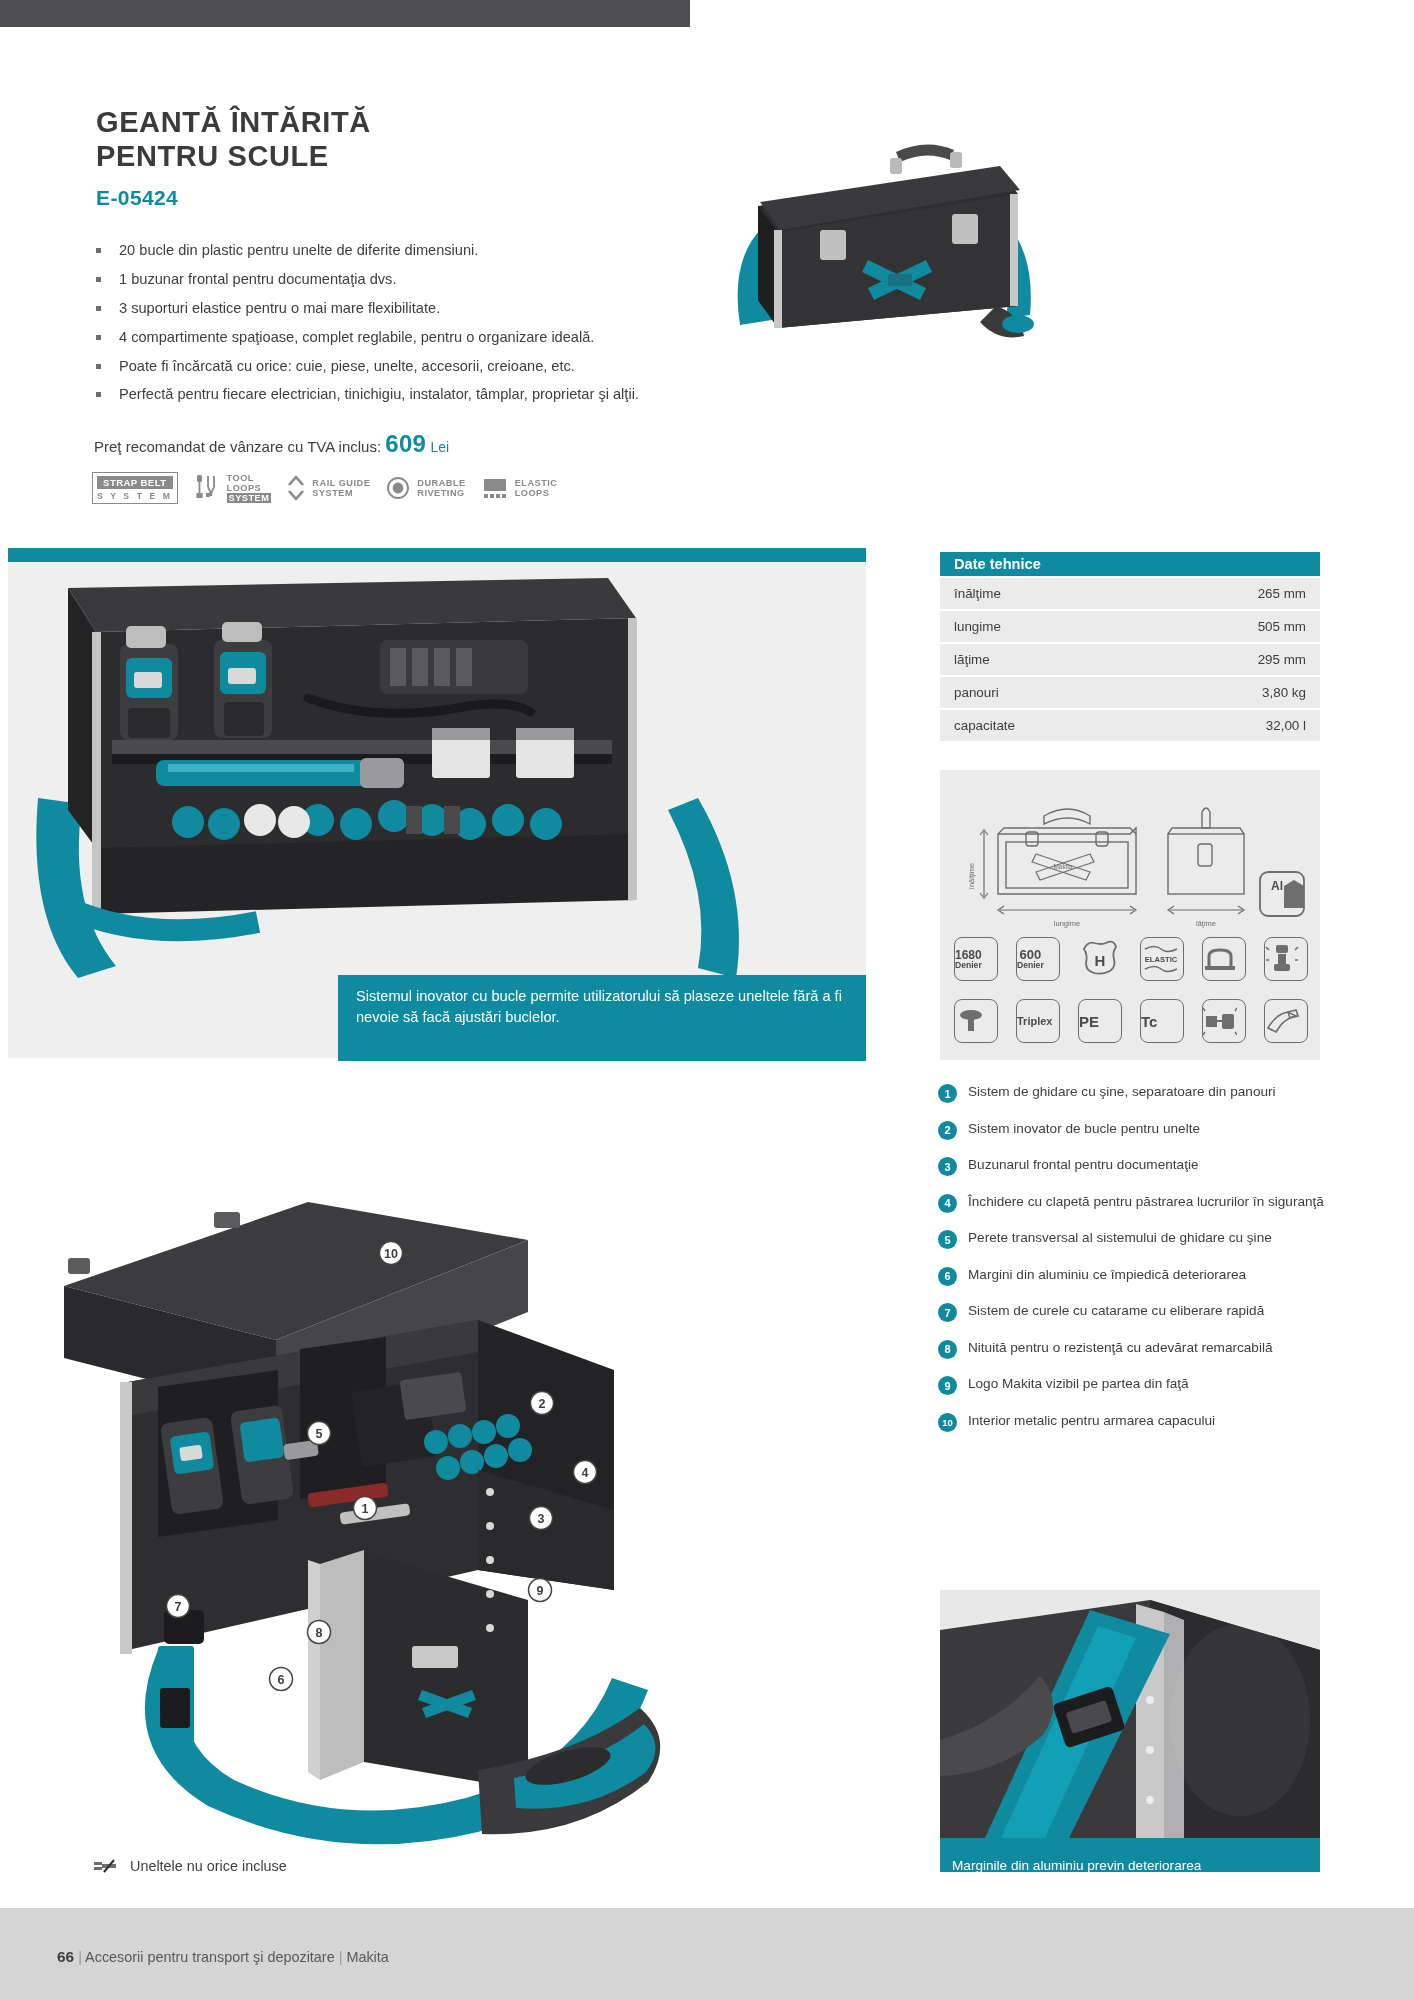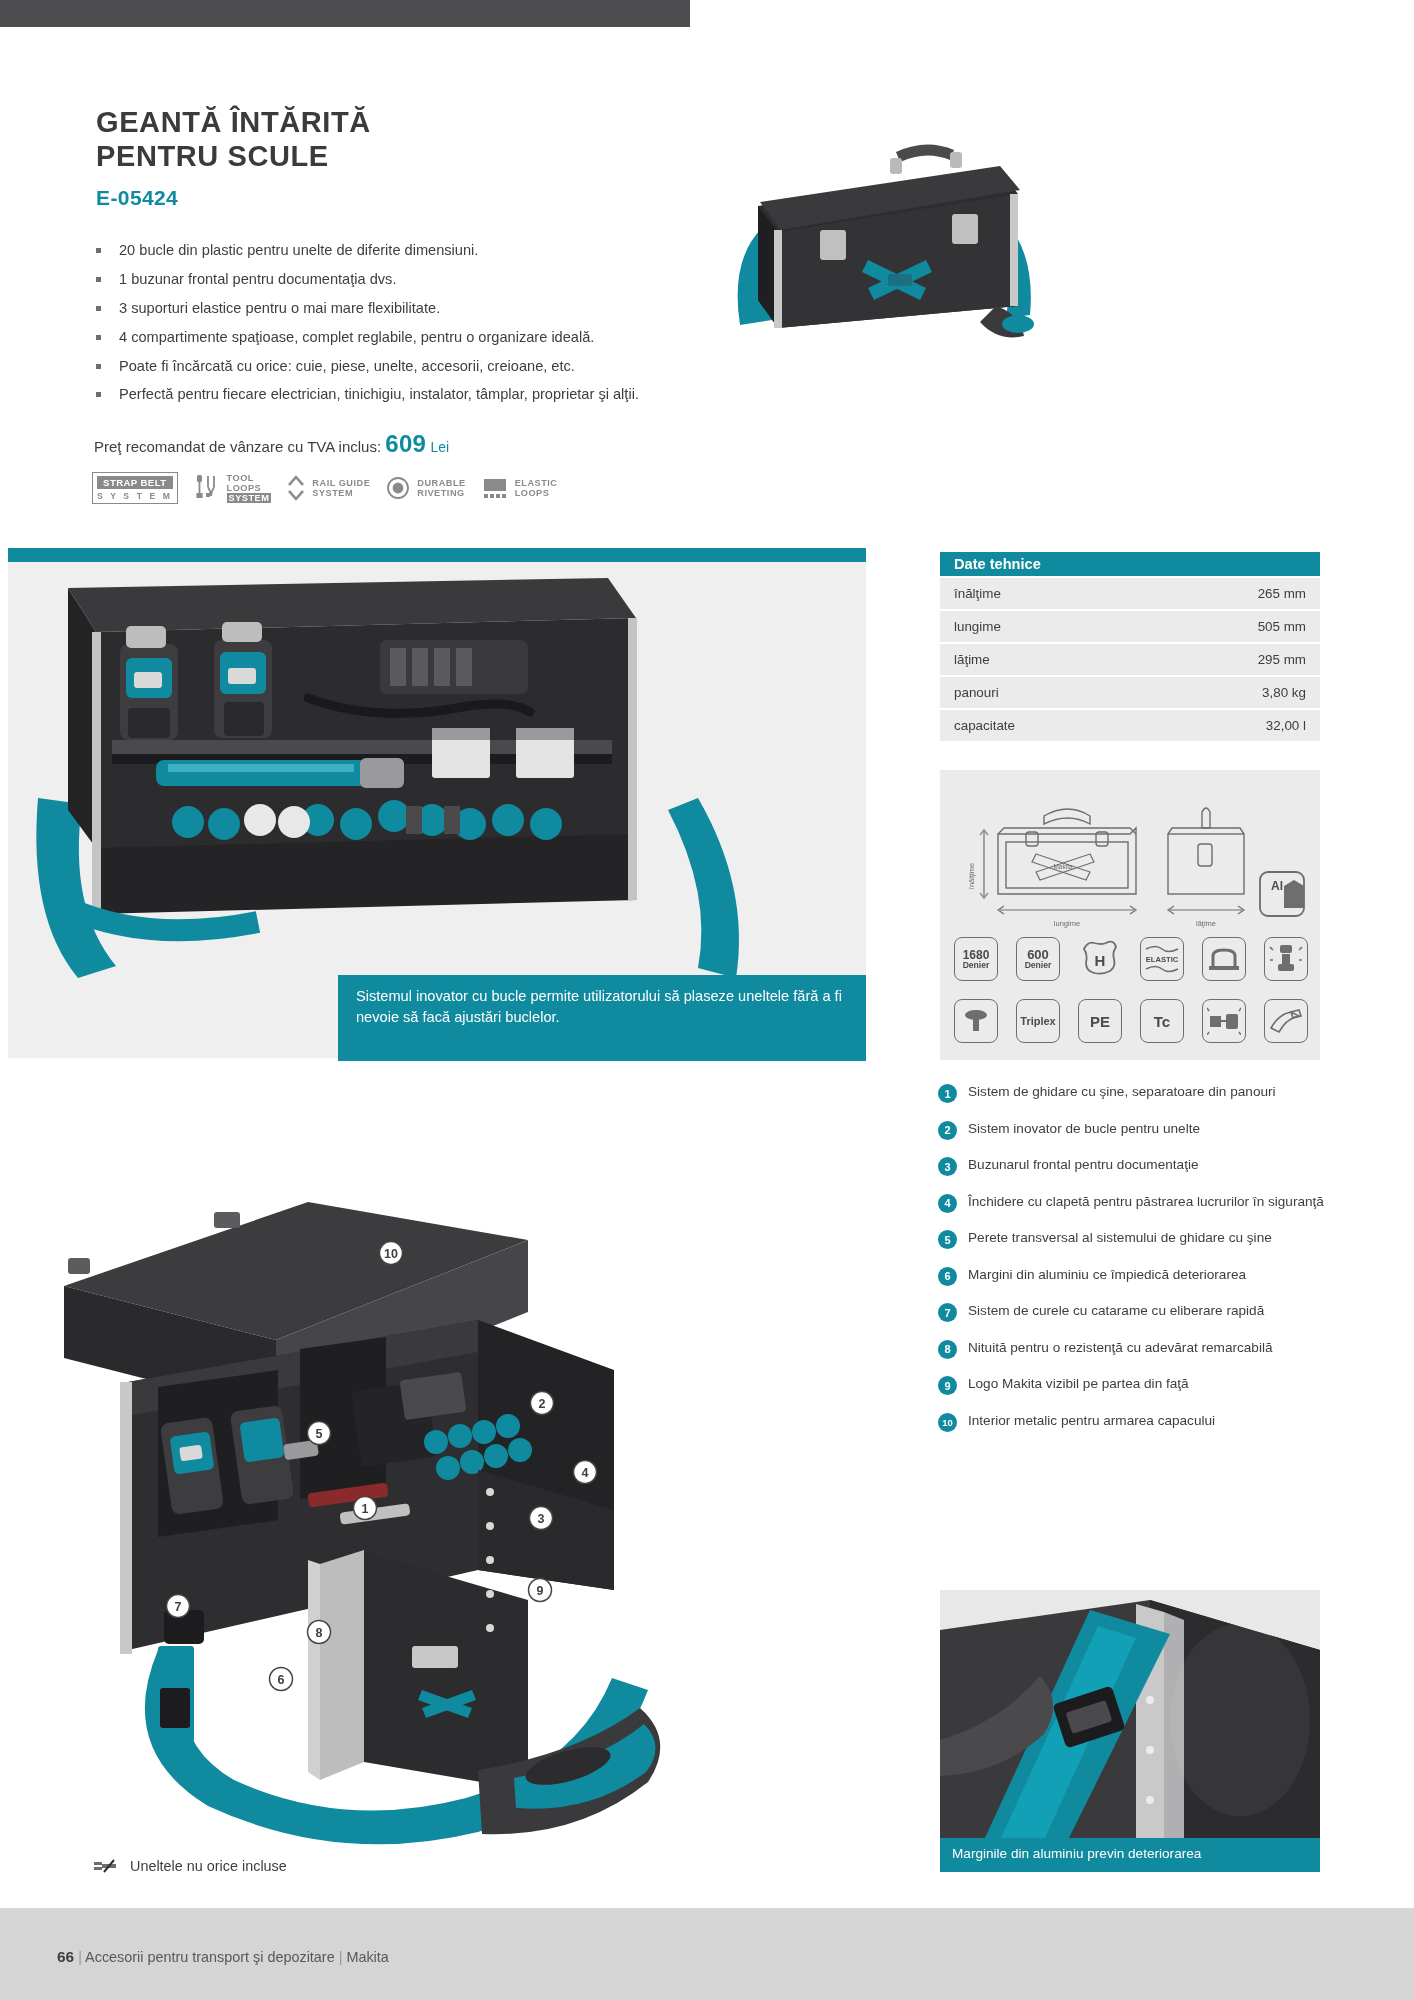--- a/index.html
+++ b/index.html
@@ -95,21 +95,21 @@
   .tbl-row .v { color: #3e3e40; }
 
   
   .specpanel {
     position: absolute; left: 940px; top: 770px; width: 380px; height: 290px;
     background: #ebebeb;
   }
   .icon-cell {
     position: absolute; width: 44px; height: 44px;
     border: 1.8px solid #6e6e70; border-radius: 8px;
-    display: flex; align-items: center; justify-content: center;
+    display: flex; align-items: center; justify-content: flex-start;
     font-size: 13px; font-weight: bold; color: #4b4b4d; text-align: center;
     line-height: 1.0; background: transparent;
   }
   .icon-cell small { display:block; font-size: 8.6px; font-weight: bold; }
 
   
   .featlist { position: absolute; left: 938px; top: 1083px; width: 390px; }
   .feat { display: flex; gap: 11px; margin-bottom: 16.5px; }
   .feat-num {
     flex: 0 0 auto; width: 19px; height: 19px; border-radius: 50%;
@@ -120,21 +120,21 @@
 
   
   .photo-right {
     position: absolute; left: 940px; top: 1590px; width: 380px; height: 250px;
     background: linear-gradient(150deg,#e6e6e6,#dcdcdc);
     overflow: hidden;
   }
   .cap-right {
     position: absolute; left: 940px; top: 1838px; width: 380px; height: 34px;
     background: #0f8a9e; color: #fff; font-size: 13.6px;
-    padding: 8px 0 0 12px;
+    padding: 20px 0 0 12px;
   }
 
   
   .footer {
     position: absolute; left: 0; bottom: 0; width: 1414px; height: 92px;
     background: #d5d5d5;
   }
   .footer-txt {
     position: absolute; left: 57px; top: 1948px;
     font-size: 14.4px; color: #58585a;

